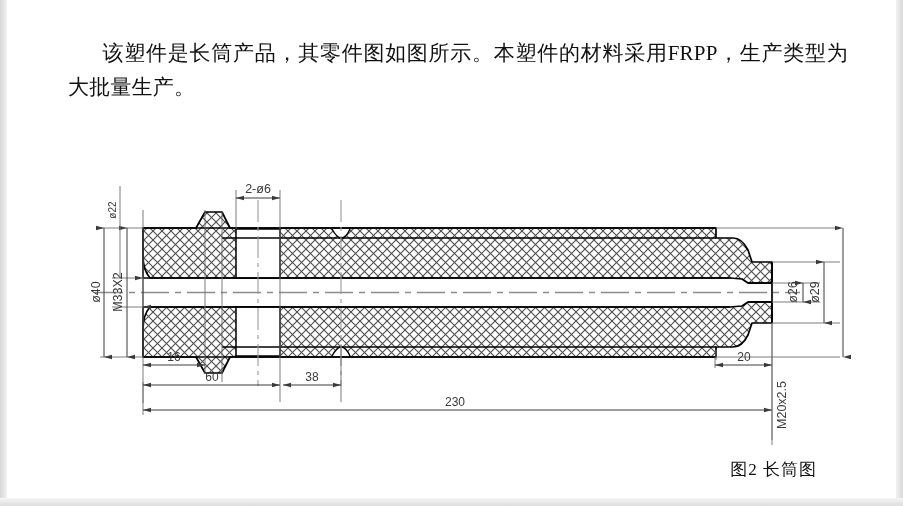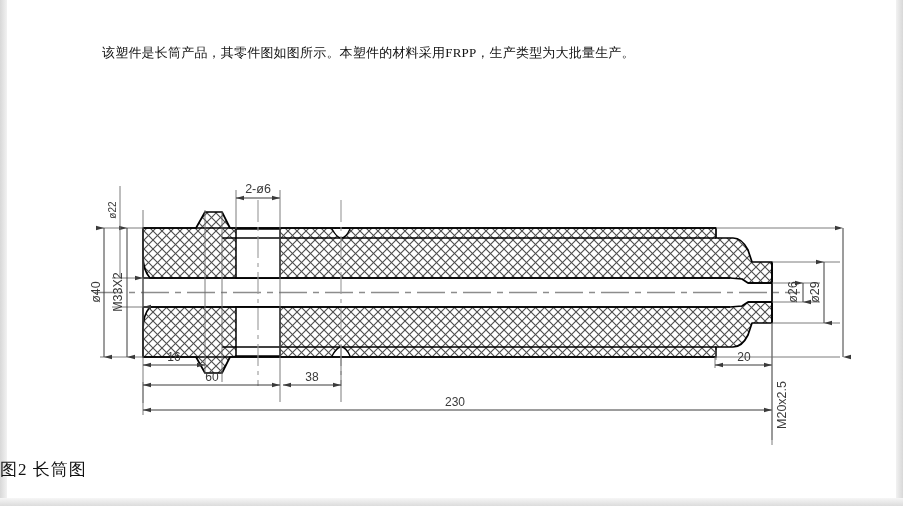--- a/index.html
+++ b/index.html
@@ -35,35 +35,35 @@
     background: linear-gradient(to top, #dcdcdc, #f6f6f6);
     pointer-events: none;
   }
 
   
   .body-text {
     position: absolute;
     left: 68px;
     top: 36px;
     width: 780px;
-    font-size: 13px;
+    font-size: 21px;
     line-height: 34px;
     text-align: justify;
     color: #111;
     letter-spacing: 0.2px;
   }
   .body-text .indent { display: inline-block; width: 34px; }
 
   
   .figure-caption {
     position: absolute;
     left: 0;
     top: 458px;
     width: 817px;
-    text-align: left;
+    text-align: right;
     font-size: 17px;
     color: #111;
     letter-spacing: 1px;
   }
 
   
   .drawing {
     position: absolute;
     left: 0;
     top: 150px;

